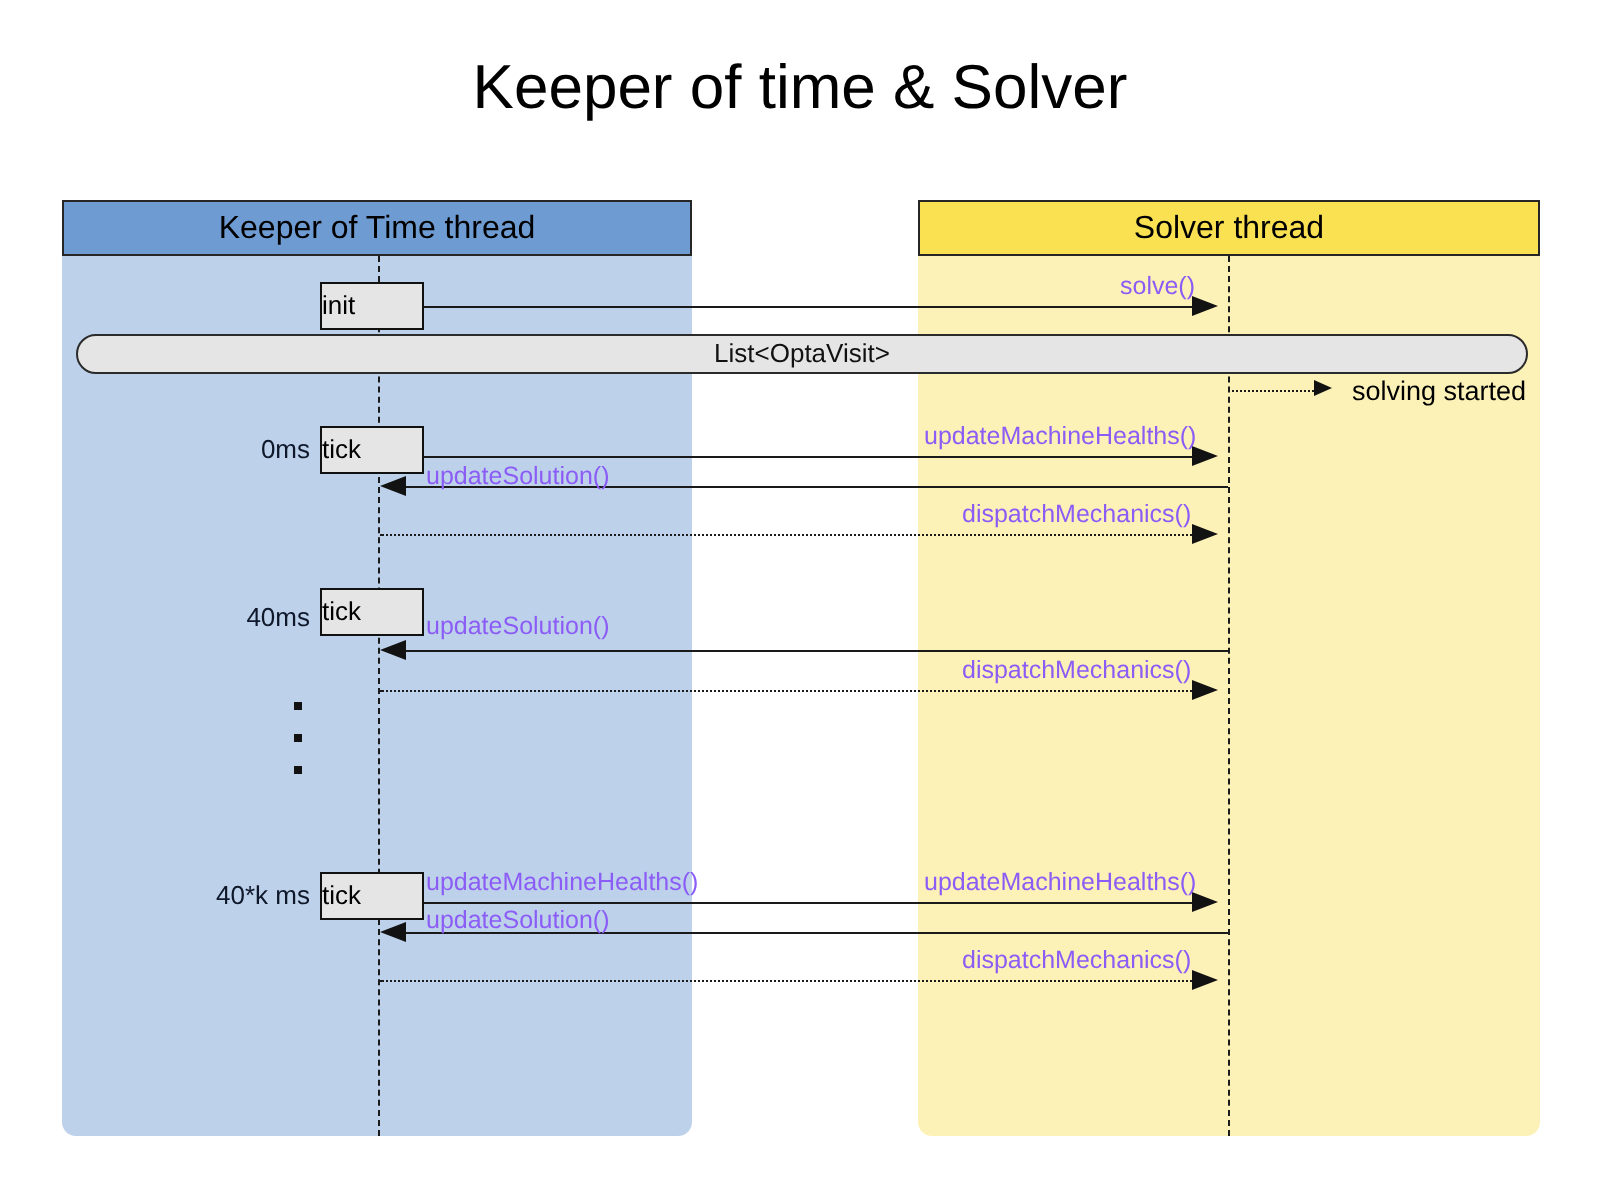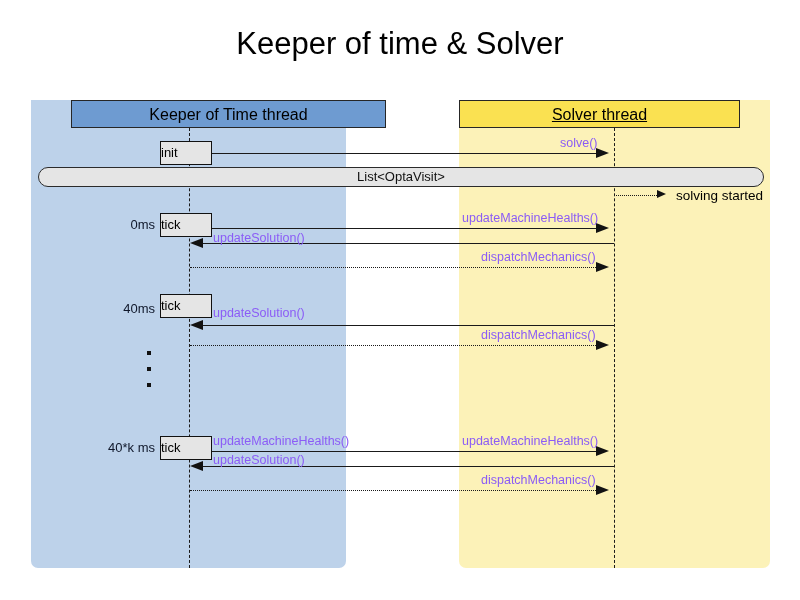--- a/index.html
+++ b/index.html
@@ -60,28 +60,26 @@
     font-size: 16px;
     color: #000000;
     border: 1.6px solid #262626;
     box-sizing: border-box;
   }
   .header-keeper {
     left: 31px;
     top: 100px;
     width: 315px;
     background: #6e9bd1;
-    margin-left: 40px;
   }
   .header-solver {
     left: 459px;
     top: 100px;
-    width: 281px;
+    width: 311px;
     background: #fae151;
-    text-decoration: underline;
   }
 
   
   .lifeline {
     position: absolute;
     width: 0;
     border-left: 1.5px dashed #1b1b1b;
   }
   .lifeline-keeper {
     left: 189px;

